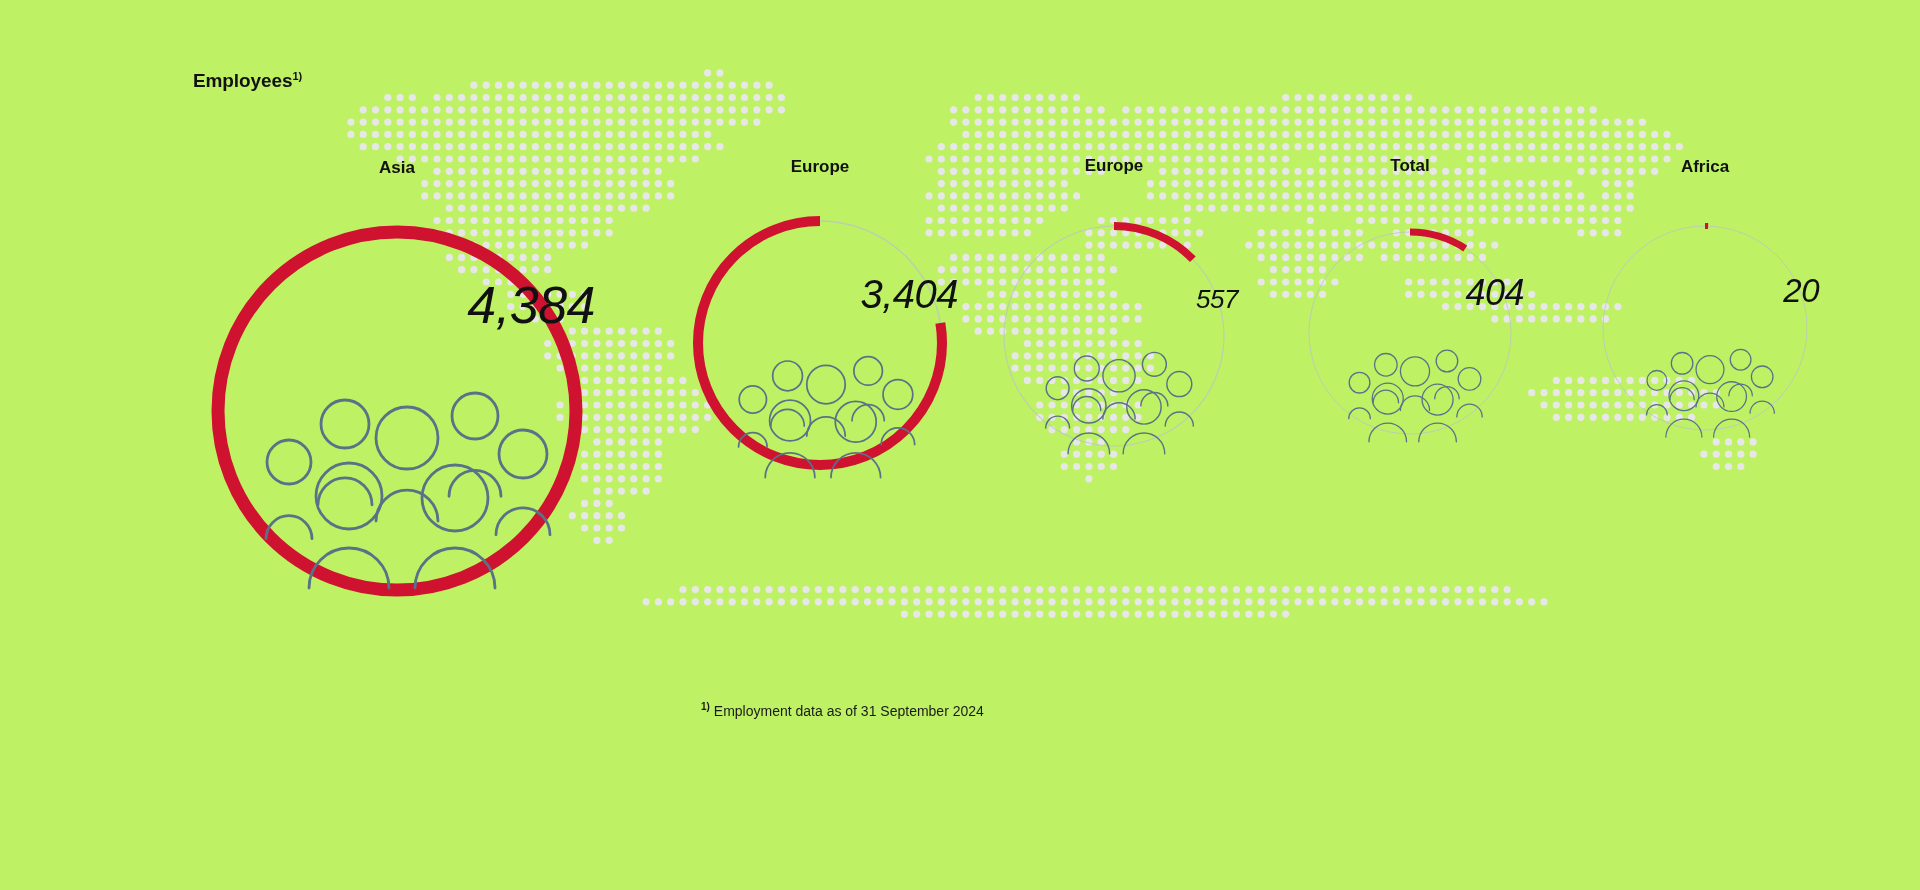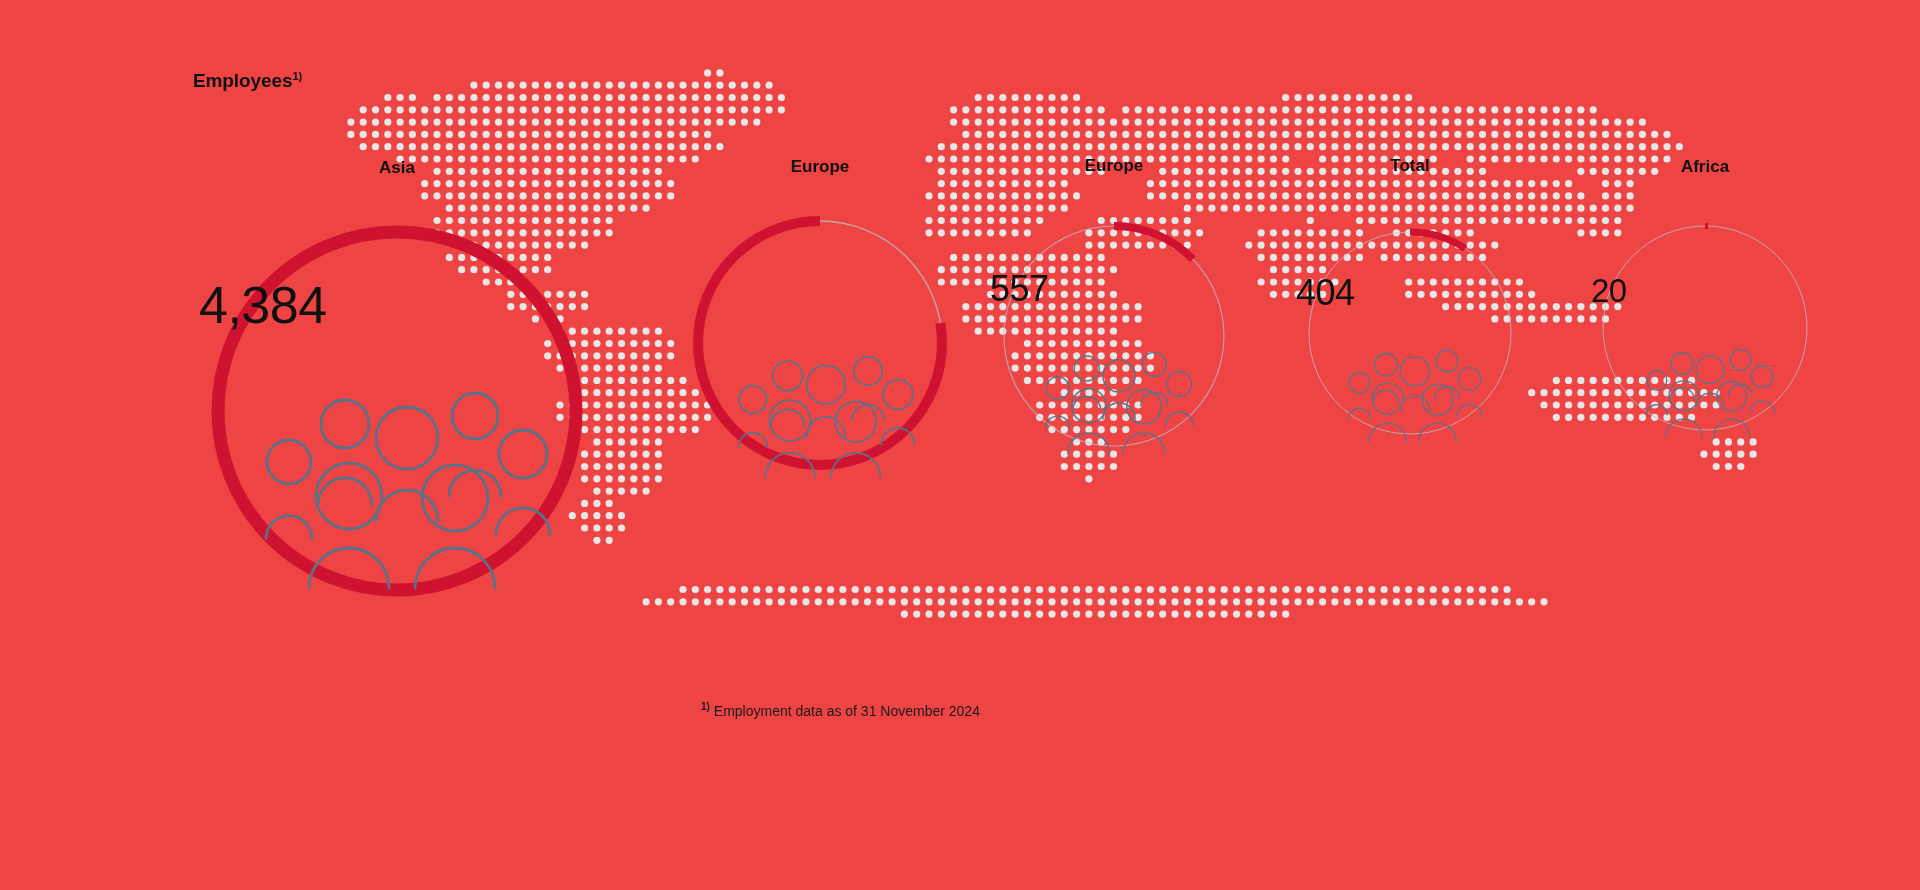--- a/index.html
+++ b/index.html
@@ -9,21 +9,21 @@
     background: #ffffff;
   }
   body {
     font-family: "Liberation Sans", sans-serif;
     -webkit-font-smoothing: antialiased;
   }
   #stage {
     position: relative;
     width: 1920px;
     height: 890px;
-    background: #ef4444;
+    background: #bef264;
     overflow: hidden;
   }
 
   
   #worldmap {
     position: absolute;
     left: 0;
     top: 0;
     width: 1920px;
     height: 890px;
@@ -79,25 +79,26 @@
     white-space: nowrap;
   }
   .donut-ring {
     position: absolute;
     left: 0;
   }
   .donut-value {
     position: absolute;
     left: 0;
     width: 100%;
-    text-align: left;
+    text-align: right;
     color: #111111;
     font-weight: 400;
     letter-spacing: -0.5px;
     white-space: nowrap;
+    font-style: italic;
   }
   .people-icon {
     position: absolute;
   }
 </style>
 </head>
 <body>
 
 <div id="stage">
 
@@ -1760,20 +1761,21 @@
           <circle cx="58" cy="2" r="33" fill="none" stroke="#5A7287" stroke-width="2.8"></circle>
           <path d="M 18 92 A 40 40 0 0 1 98 92" fill="none" stroke="#5A7287" stroke-width="2.8" stroke-linecap="round"></path>
         </svg>
       </div>
       <div class="donut-group" style="left: 682px; top: 0px; width: 276px; height: 890px;">
         <div class="donut-label" style="top: 157px;">Europe</div>
         <svg class="donut-ring" width="276" height="276" viewBox="-138 -138 276 276" style="top: 205px;">
           <circle cx="0" cy="0" r="122" fill="none" stroke="#B9C2CC" stroke-width="1.4000000000000001" opacity="0.75"></circle>
           <circle cx="0" cy="0" r="122" fill="none" stroke="#CE1230" stroke-width="10" stroke-linecap="butt" stroke-dasharray="594.84 766.55" transform="rotate(-90) scale(1,-1)"></circle>
         </svg>
+        <div class="donut-value" style="top: 272px; font-size: 40px;">3,404</div>
         <svg class="people-icon" width="235.6" height="179.79999999999998" viewBox="-190 -110 380 218" style="left: 20.2px; top: 330px;">
           <circle cx="-108" cy="-34" r="22" fill="none" stroke="#5A7287" stroke-width="2.8"></circle>
           <path d="M -131 42.65 A 23 23 0 0 1 -85 42.65" fill="none" stroke="#5A7287" stroke-width="2.8" stroke-linecap="round"></path>
           <circle cx="-52" cy="-72" r="24" fill="none" stroke="#5A7287" stroke-width="2.8"></circle>
           <path d="M -79 8.850000000000001 A 27 27 0 0 1 -25 8.850000000000001" fill="none" stroke="#5A7287" stroke-width="2.8" stroke-linecap="round"></path>
           <circle cx="10" cy="-58" r="31" fill="none" stroke="#5A7287" stroke-width="2.8"></circle>
           <path d="M -21 25.05 A 31 31 0 0 1 41 25.05" fill="none" stroke="#5A7287" stroke-width="2.8" stroke-linecap="round"></path>
           <circle cx="78" cy="-80" r="23" fill="none" stroke="#5A7287" stroke-width="2.8"></circle>
           <path d="M 52 0.3000000000000007 A 26 26 0 0 1 104 0.3000000000000007" fill="none" stroke="#5A7287" stroke-width="2.8" stroke-linecap="round"></path>
           <circle cx="126" cy="-42" r="24" fill="none" stroke="#5A7287" stroke-width="2.8"></circle>
@@ -1783,21 +1785,21 @@
           <circle cx="58" cy="2" r="33" fill="none" stroke="#5A7287" stroke-width="2.8"></circle>
           <path d="M 18 92 A 40 40 0 0 1 98 92" fill="none" stroke="#5A7287" stroke-width="2.8" stroke-linecap="round"></path>
         </svg>
       </div>
       <div class="donut-group" style="left: 990px; top: 0px; width: 248px; height: 890px;">
         <div class="donut-label" style="top: 156px;">Europe</div>
         <svg class="donut-ring" width="248" height="248" viewBox="-124 -124 248 248" style="top: 212px;">
           <circle cx="0" cy="0" r="110" fill="none" stroke="#B9C2CC" stroke-width="1.12" opacity="0.75"></circle>
           <circle cx="0" cy="0" r="110" fill="none" stroke="#CE1230" stroke-width="8" stroke-linecap="butt" stroke-dasharray="87.78 691.15" transform="rotate(-90)"></circle>
         </svg>
-        <div class="donut-value" style="top: 268px; font-size: 36px;">557</div>
+        <div class="donut-value" style="top: 284px; font-size: 26px;">557</div>
         <svg class="people-icon" width="197.6" height="150.79999999999998" viewBox="-190 -110 380 218" style="left: 25.2px; top: 330px;">
           <circle cx="-108" cy="-34" r="22" fill="none" stroke="#5A7287" stroke-width="2.8"></circle>
           <path d="M -131 42.65 A 23 23 0 0 1 -85 42.65" fill="none" stroke="#5A7287" stroke-width="2.8" stroke-linecap="round"></path>
           <circle cx="-52" cy="-72" r="24" fill="none" stroke="#5A7287" stroke-width="2.8"></circle>
           <path d="M -79 8.850000000000001 A 27 27 0 0 1 -25 8.850000000000001" fill="none" stroke="#5A7287" stroke-width="2.8" stroke-linecap="round"></path>
           <circle cx="10" cy="-58" r="31" fill="none" stroke="#5A7287" stroke-width="2.8"></circle>
           <path d="M -21 25.05 A 31 31 0 0 1 41 25.05" fill="none" stroke="#5A7287" stroke-width="2.8" stroke-linecap="round"></path>
           <circle cx="78" cy="-80" r="23" fill="none" stroke="#5A7287" stroke-width="2.8"></circle>
           <path d="M 52 0.3000000000000007 A 26 26 0 0 1 104 0.3000000000000007" fill="none" stroke="#5A7287" stroke-width="2.8" stroke-linecap="round"></path>
           <circle cx="126" cy="-42" r="24" fill="none" stroke="#5A7287" stroke-width="2.8"></circle>
@@ -1852,16 +1854,16 @@
           <path d="M 99 38.85 A 27 27 0 0 1 153 38.85" fill="none" stroke="#5A7287" stroke-width="2.8" stroke-linecap="round"></path>
           <circle cx="-48" cy="0" r="33" fill="none" stroke="#5A7287" stroke-width="2.8"></circle>
           <path d="M -88 92 A 40 40 0 0 1 -8 92" fill="none" stroke="#5A7287" stroke-width="2.8" stroke-linecap="round"></path>
           <circle cx="58" cy="2" r="33" fill="none" stroke="#5A7287" stroke-width="2.8"></circle>
           <path d="M 18 92 A 40 40 0 0 1 98 92" fill="none" stroke="#5A7287" stroke-width="2.8" stroke-linecap="round"></path>
         </svg>
       </div>
     </div>
 
   <div id="footnote">
-    <span class="fn-mark">1)</span><span> Employment data as of 31 November 2024</span>
+    <span class="fn-mark">1)</span><span> Employment data as of 31 September 2024</span>
   </div>
 
 </div>
 
 </body></html>

